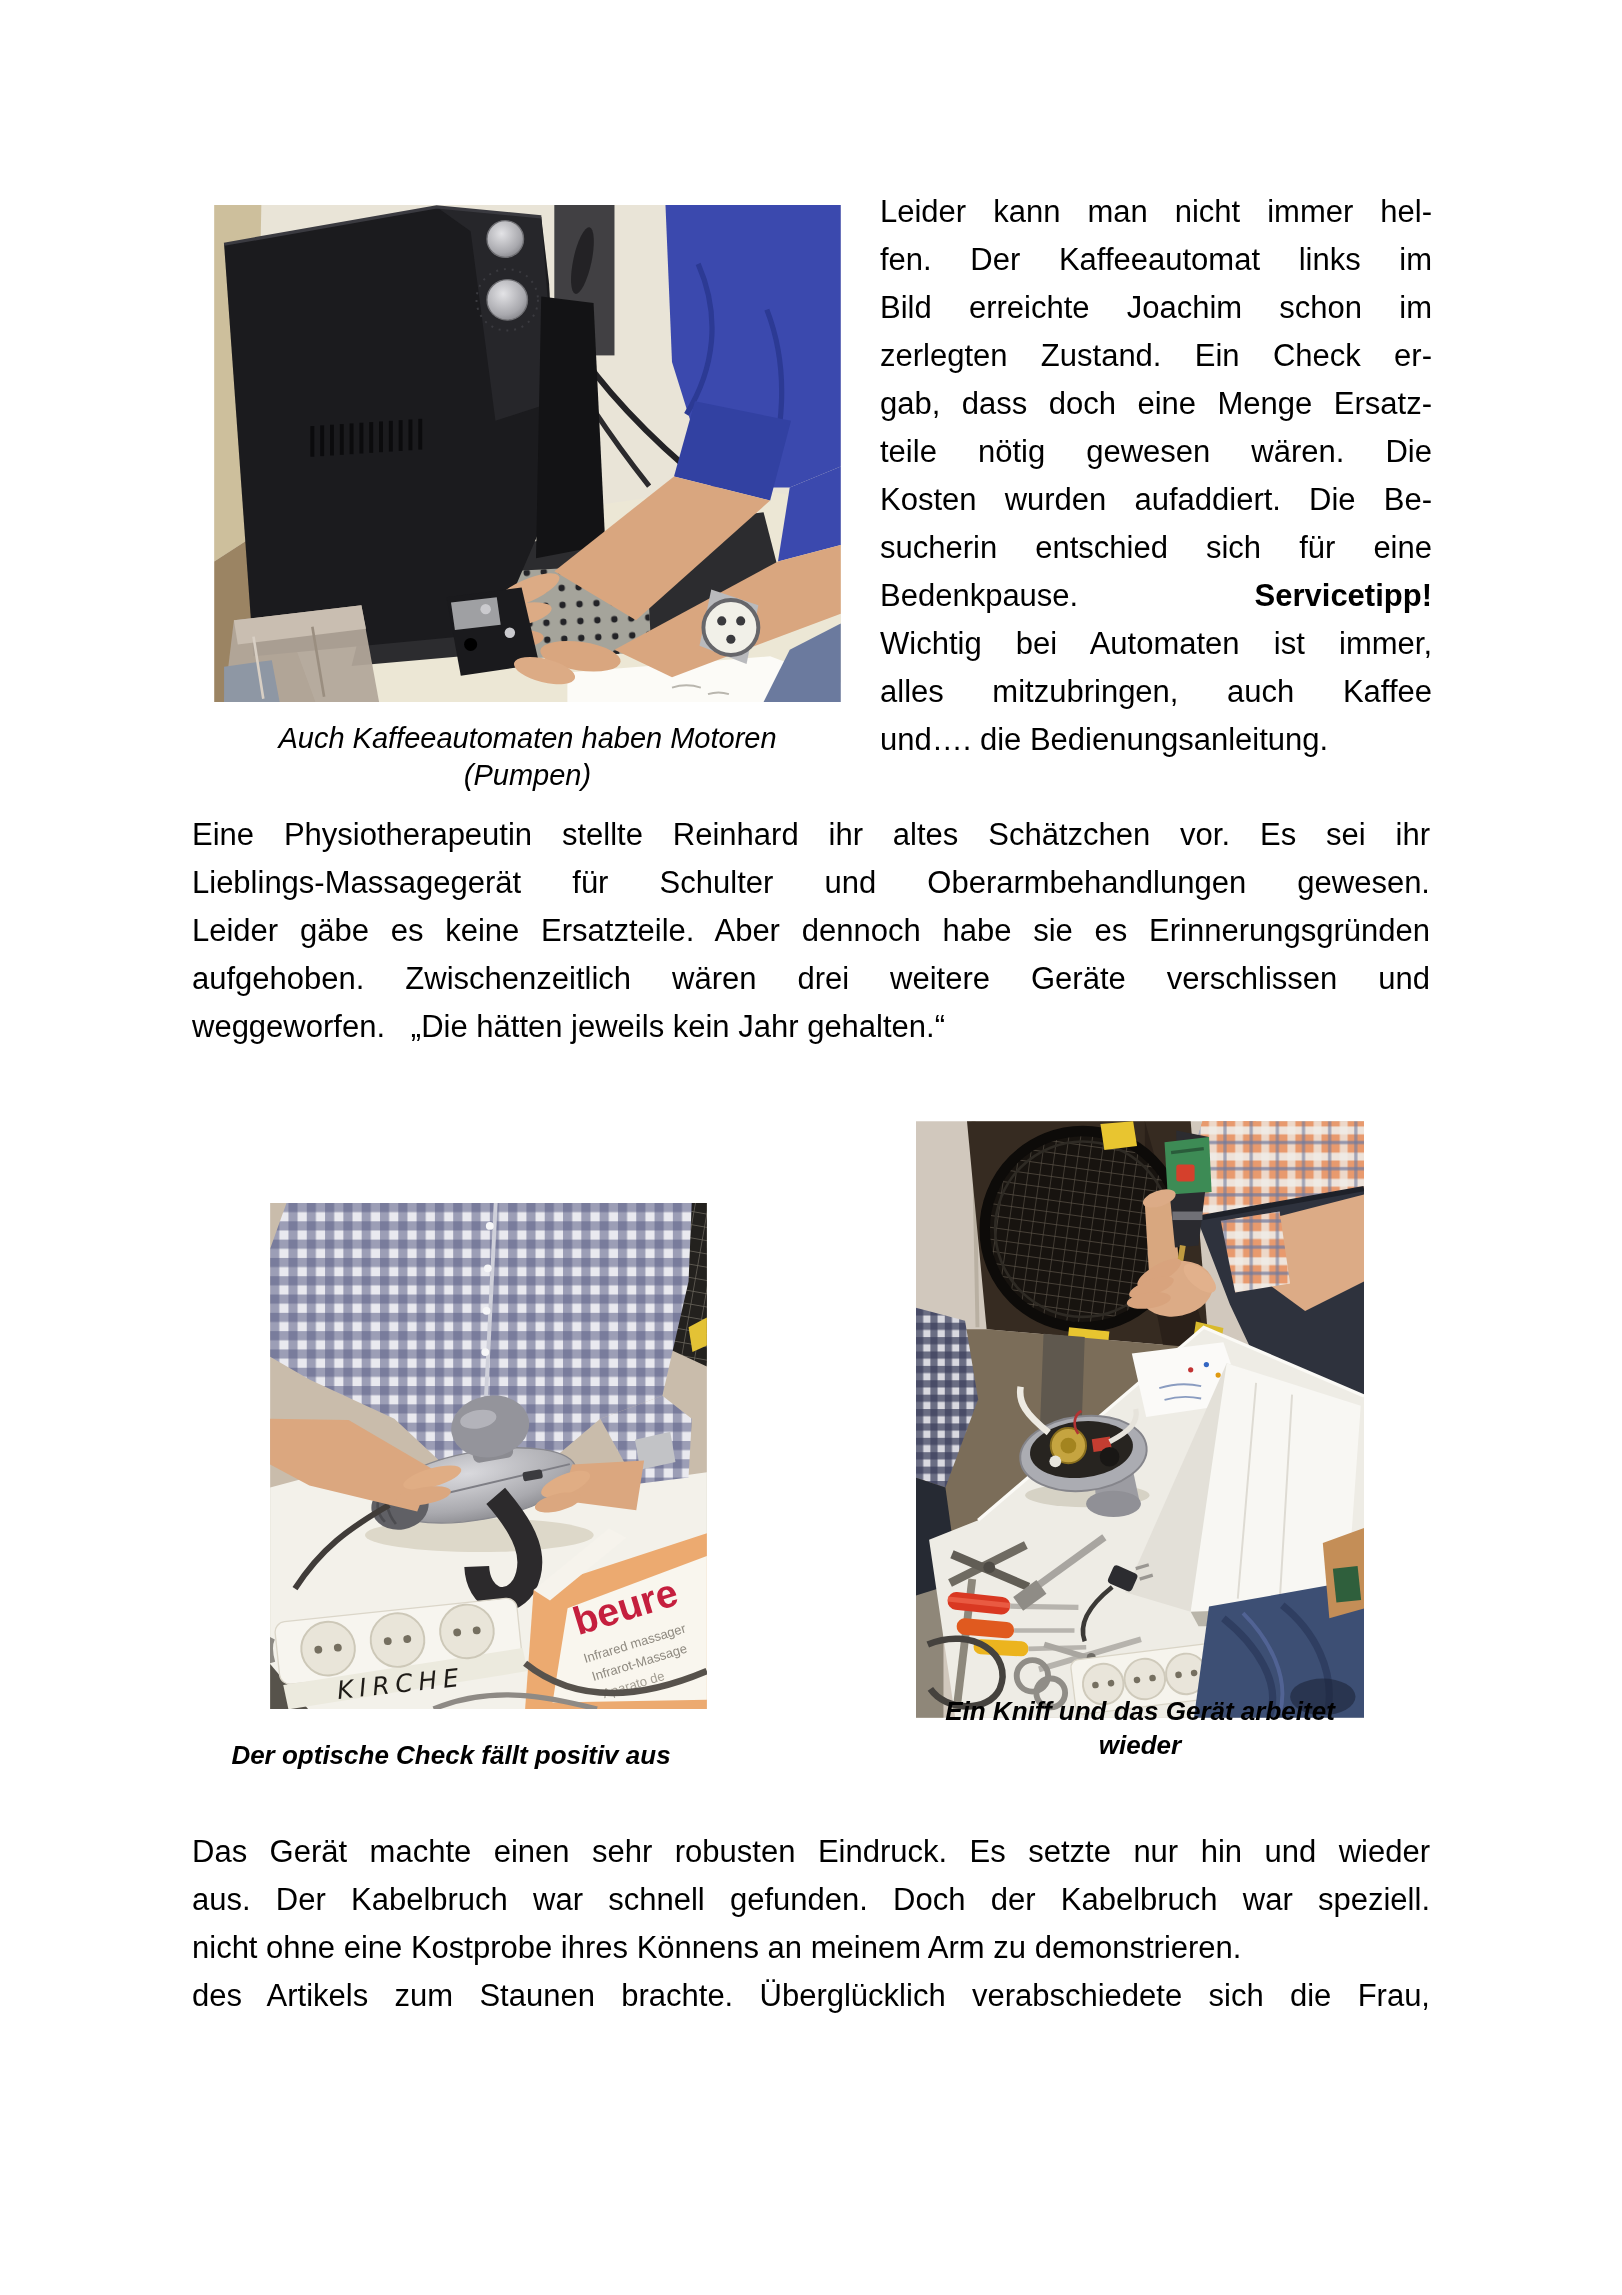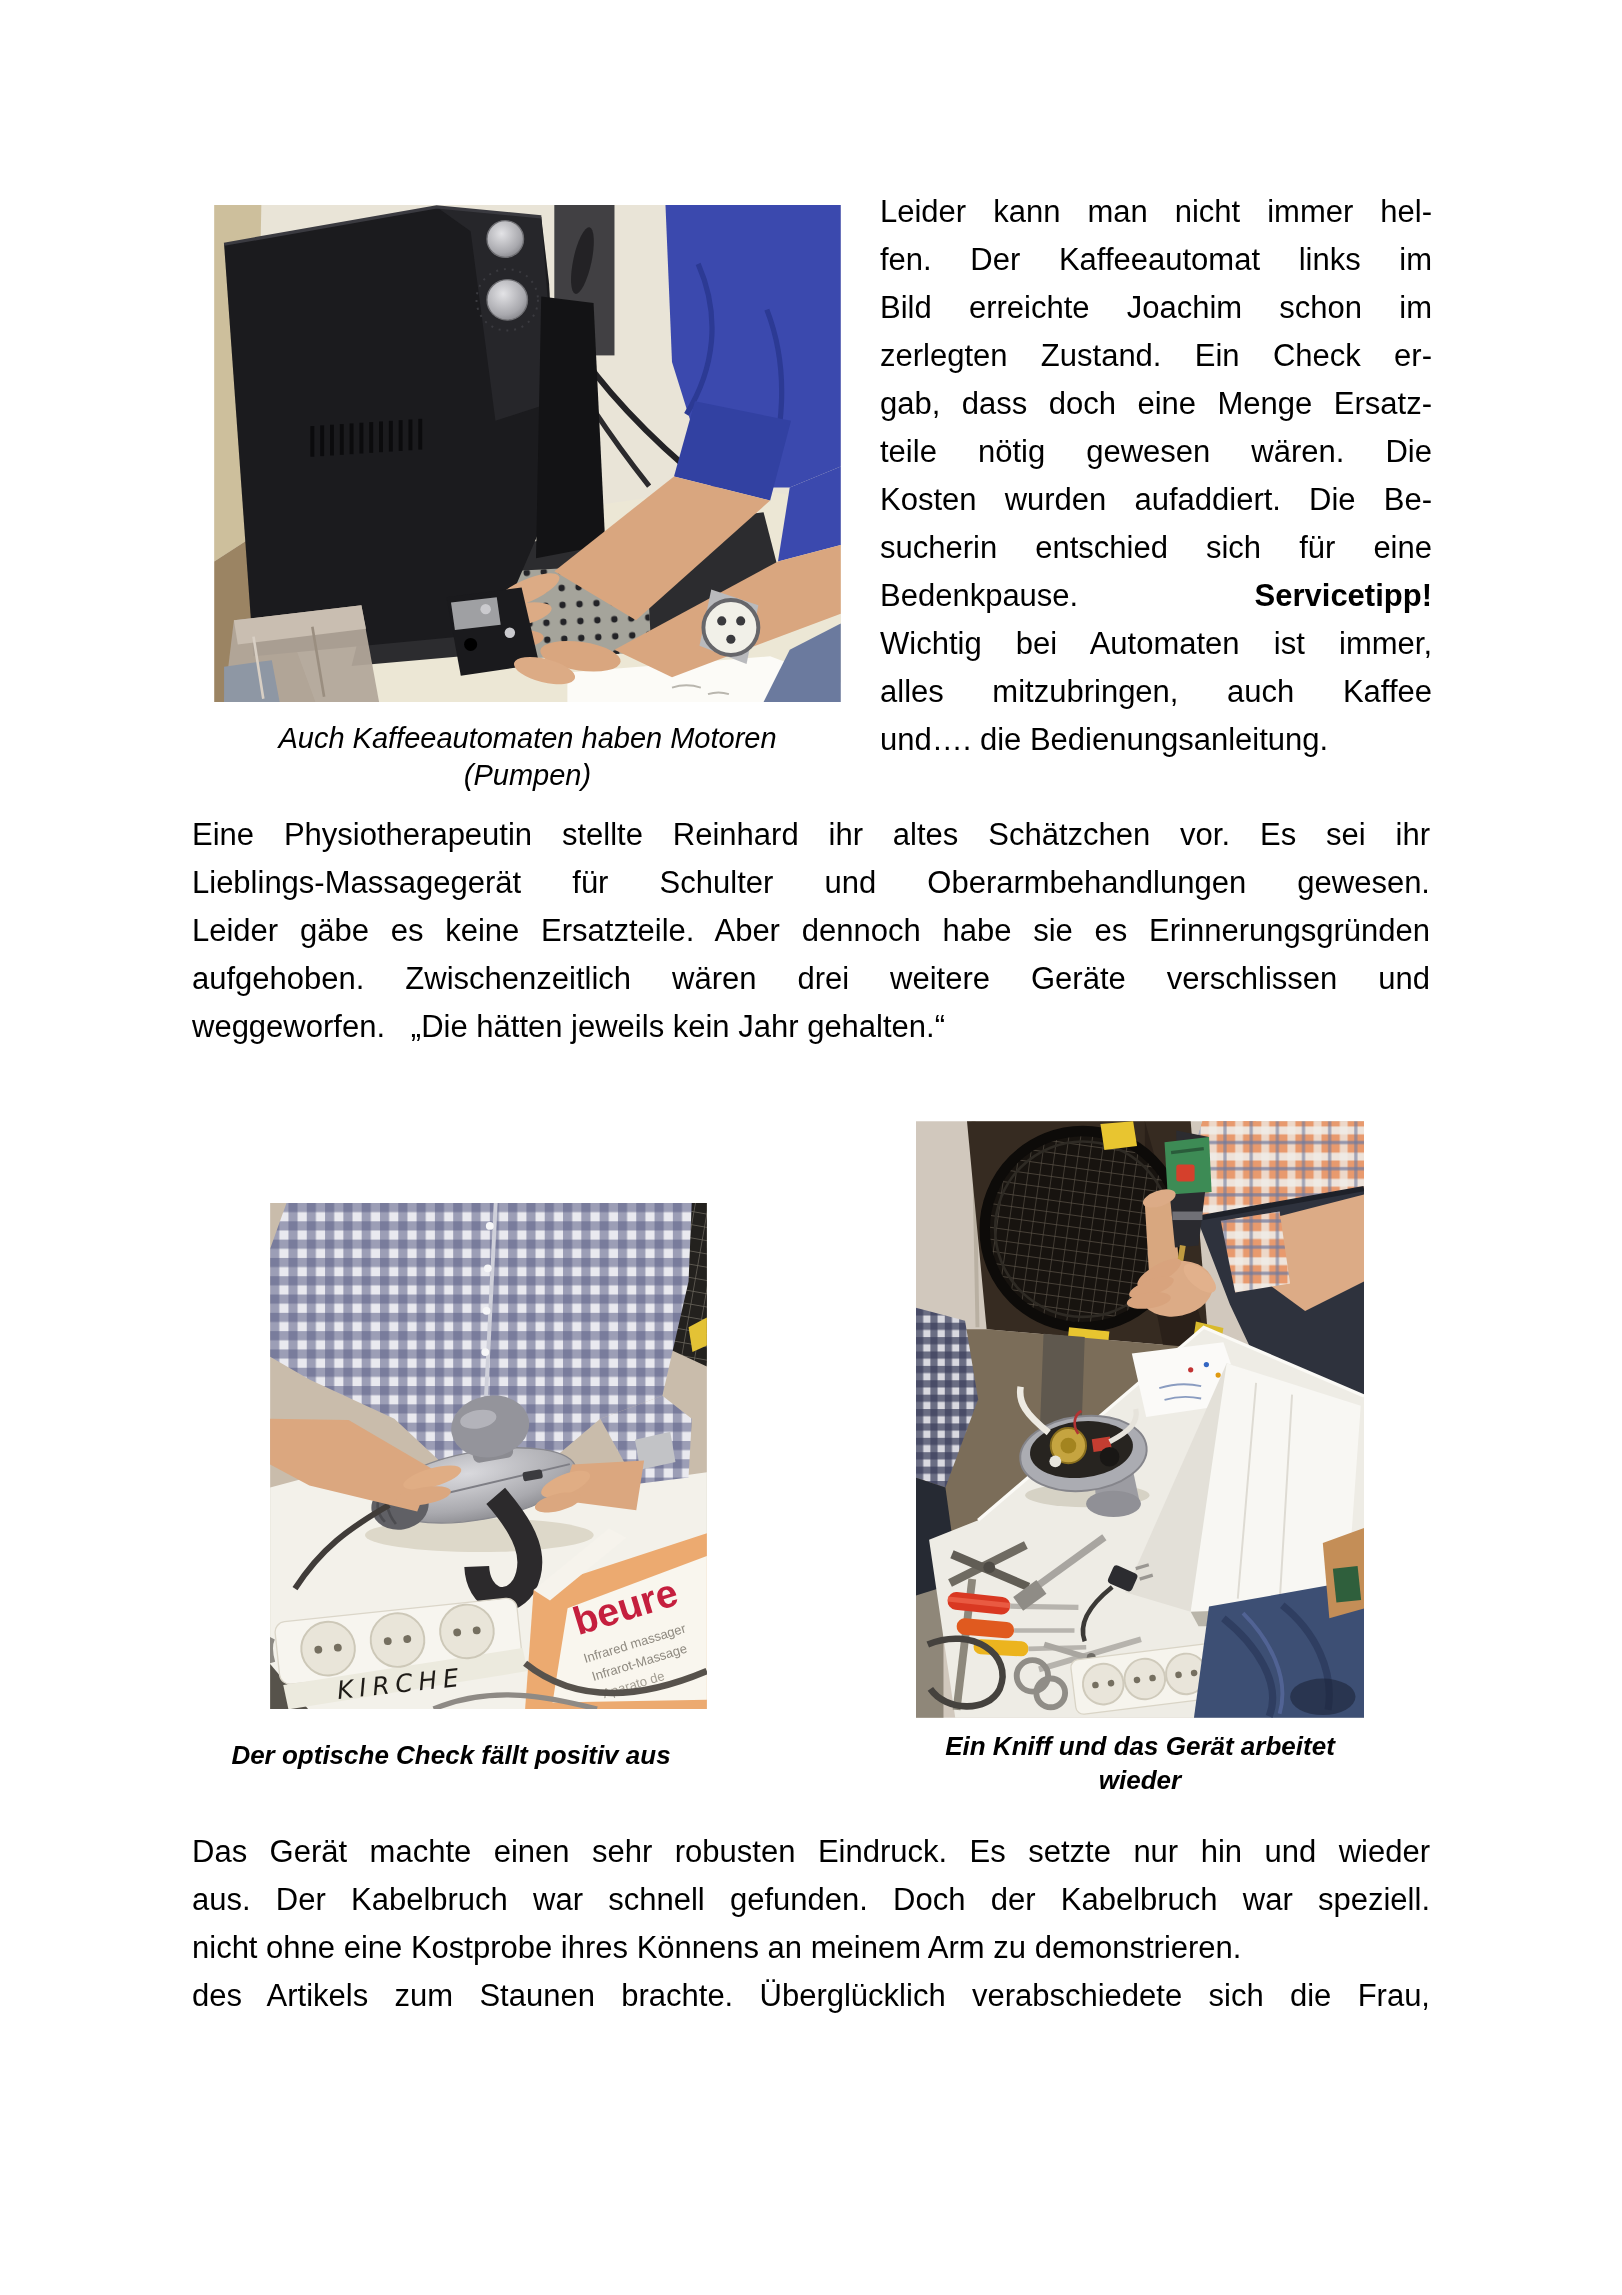--- a/index.html
+++ b/index.html
@@ -393,21 +393,21 @@
           <ellipse cx="372" cy="232" rx="38" ry="13" fill="#d8a37d" transform="rotate(-30 372 232)"></ellipse>
           <ellipse cx="360" cy="254" rx="36" ry="12" fill="#d8a37d" transform="rotate(-20 360 254)"></ellipse>
           <ellipse cx="356" cy="274" rx="34" ry="12" fill="#d8a37d" transform="rotate(-8 356 274)"></ellipse>
           <ellipse cx="434" cy="240" rx="30" ry="14" fill="#e2b18c" transform="rotate(40 434 240)"></ellipse>
         </g>
       </g>
     </svg>
   </div>
 
   <div class="abs caption cap-sm" style="left:222px;top:1738px;width:458px;">Der optische Check fällt positiv aus</div>
-  <div class="abs caption cap-sm" style="left:916px;top:1729px;width:448px;font-style:italic;">Ein Kniff und das Gerät arbeitet wieder</div>
+  <div class="abs caption cap-sm" style="left:916px;top:1694px;width:448px;font-style:italic;">Ein Kniff und das Gerät arbeitet wieder</div>
 
   <div class="abs jus" style="left:192px;top:1805px;width:1238px;margin-top:23px;">
     <div class="line">Das Gerät machte einen sehr robusten Eindruck. Es setzte nur hin und wieder</div>
     <div class="line">aus. Der Kabelbruch war schnell gefunden. Doch der Kabelbruch war speziell.</div>
     <div class="line last">nicht ohne eine Kostprobe ihres Könnens an meinem Arm zu demonstrieren.</div>
     <div class="line">des Artikels zum Staunen brachte. Überglücklich verabschiedete sich die Frau,</div>
   </div>
 
 </div>
 

